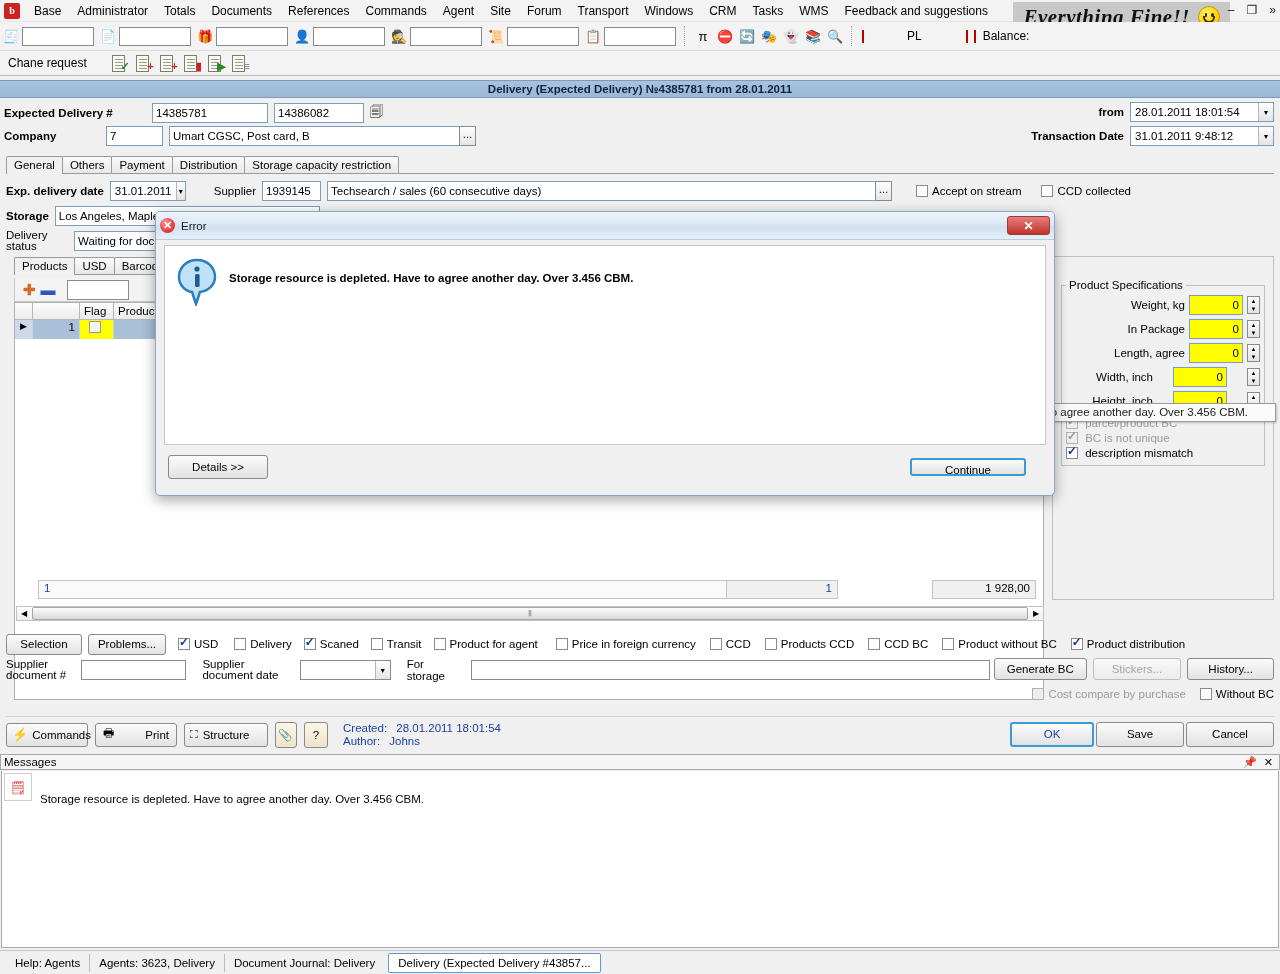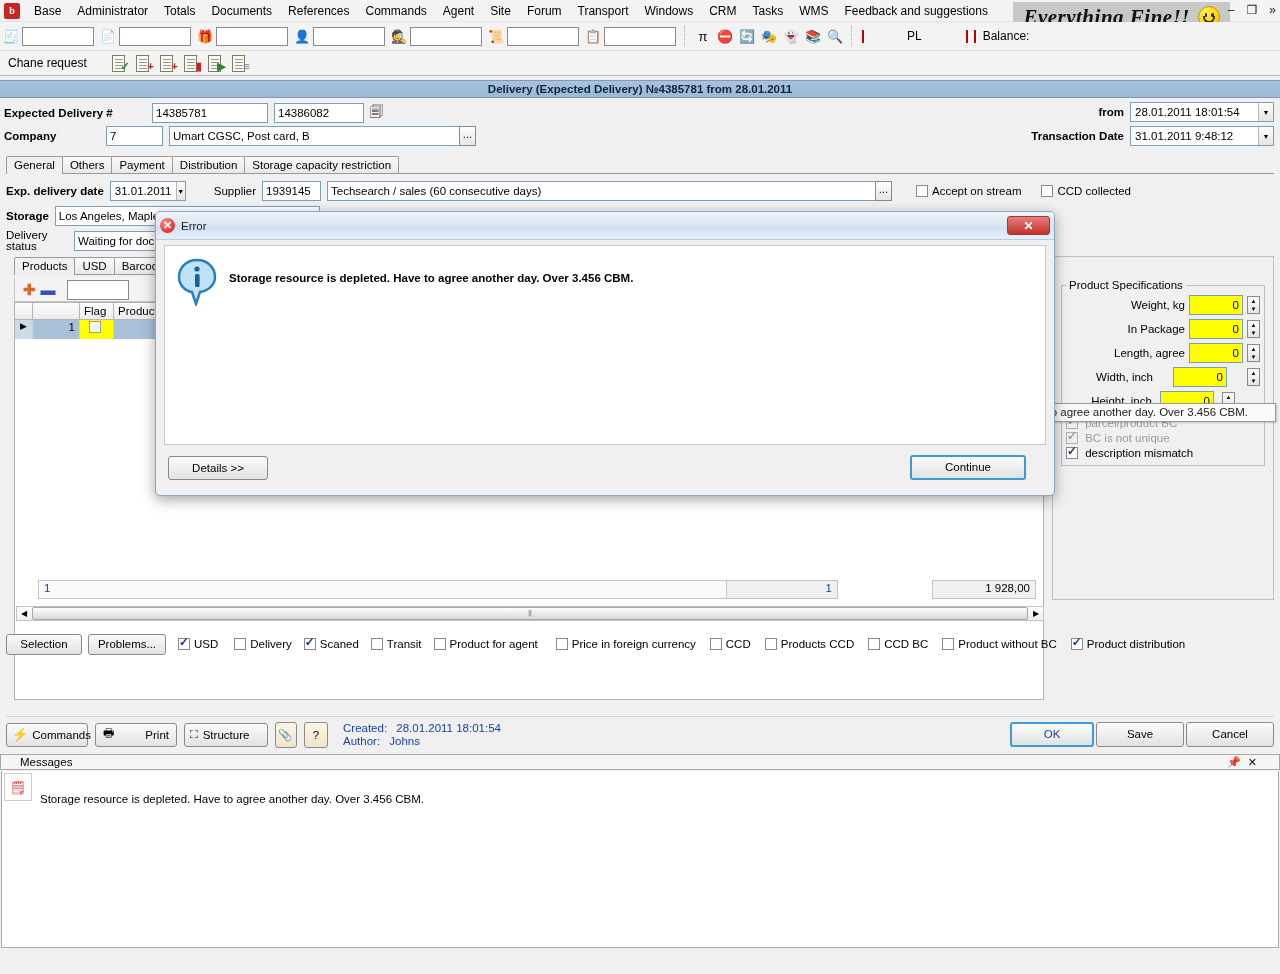--- a/index.html
+++ b/index.html
@@ -218,21 +218,21 @@
     position: absolute; left: 858px; top: 403px; width: 418px; height: 19px;
     background: #fafafa; border: 1px solid #9a9a9a;
     font-size: 11.5px; color: #222; padding: 2px 5px;
     box-shadow: 1px 1px 2px rgba(0,0,0,.2); white-space: nowrap;
   }
 
   
   .msg-panel { position: absolute; left: 0; top: 754px; width: 1280px; height: 196px; background: #f0f0f0; }
   .msg-head {
     height: 16px; border: 1px solid #a8a8a8; background: #f5f5f5;
-    display: flex; align-items: center; padding: 0 19px; font-size: 11.5px;
+    display: flex; align-items: center; padding: 0 3px; font-size: 11.5px;
   }
   .msg-body { position:absolute; left:1px; right:1px; top:17px; bottom:2px; background:#fff; border:1px solid #a8a8a8; border-top:none; }
 
   
   .statusbar {
     position: absolute; left: 0; bottom: 0; width: 1280px; height: 24px;
     background: #f0f0f0; border-top: 1px solid #c4c4c4;
     display: flex; align-items: center; padding-left: 6px; gap: 0;
   }
   .sb-item { font-size: 11.5px; padding: 3px 9px; border-right: 1px solid #bcbcbc; white-space: nowrap; }
@@ -493,21 +493,21 @@
             </span>
         </div>
         <div style="display:flex;align-items:center;justify-content:flex-end;gap:20px;margin-bottom:4px">
           <span>Width, inch</span>
           <span class="inp" style="width:54px;background:#ffff00;text-align:right;display:flex;align-items:center;justify-content:flex-end">0</span>
           <span style="display:flex;flex-direction:column;font-size:6px;line-height:8px;border:1px solid #8a8a8a;background:linear-gradient(#fcfcfc,#e4e4e4);width:13px;text-align:center">
               <span>▲</span>
               <span>▼</span>
             </span>
         </div>
-        <div style="display:flex;align-items:center;justify-content:center;gap:8px;margin-bottom:4px">
+        <div style="display:flex;align-items:center;justify-content:flex-end;gap:20px;margin-bottom:4px">
           <span>Height, inch</span>
           <span class="inp" style="width:54px;background:#ffff00;text-align:right;display:flex;align-items:center;justify-content:flex-end">0</span>
           <span style="display:flex;flex-direction:column;font-size:6px;line-height:8px;border:1px solid #8a8a8a;background:linear-gradient(#fcfcfc,#e4e4e4);width:13px;text-align:center">
               <span>▲</span>
               <span>▼</span>
             </span>
         </div>
         <div style="margin-top:6px">
           <span class="cb checked disabled"></span>
           <span class="dim">parcel/product BC</span>
@@ -566,22 +566,50 @@
           <span class="cb"></span>
           <span>Product without BC</span>
         </span>
       <span class="chk-row" style="margin-left:8px">
           <span class="cb checked"></span>
           <span>Product distribution</span>
         </span>
     </div>
 
     <div style="position:absolute;left:6px;top:560px;width:984px;height:50px;">
-    </div>
-
+      <div style="display:flex;align-items:center;gap:6px;">
+        <span style="width:70px;line-height:11px">Supplier document #</span>
+        <span class="inp flat" style="width:106px"></span>
+        <span style="width:92px;line-height:11px;margin-left:10px">Supplier document date</span>
+        <span class="combo" style="width:92px;border-color:#8a8a8a">
+          <span class="val"></span>
+          <span class="arw">▼</span>
+        </span>
+        <span style="margin-left:10px">For storage</span>
+        <span class="inp flat" style="width:524px"></span>
+      </div>
+    </div>
+
+    <div style="position:absolute;right:6px;top:560px;width:280px;">
+      <div style="display:flex;align-items:center;gap:6px;justify-content:flex-end">
+        <span class="btn" style="width:96px;height:22px;line-height:20px">Generate BC</span>
+        <span class="btn disabled" style="width:92px;height:22px;line-height:20px">Stickers...</span>
+        <span class="btn" style="width:90px;height:22px;line-height:20px">History...</span>
+      </div>
+      <div style="display:flex;align-items:center;gap:14px;margin-top:8px;justify-content:flex-end">
+        <span class="chk-row">
+            <span class="cb disabled"></span>
+            <span class="dim">Cost compare by purchase</span>
+          </span>
+        <span class="chk-row">
+            <span class="cb"></span>
+            <span>Without BC</span>
+          </span>
+      </div>
+    </div>
 
     <div style="position:absolute;left:6px;top:618px;right:6px;height:32px;border-top:1px solid #d4d4d4;display:flex;align-items:center;gap:7px;padding-top:4px;">
       <span class="btn" style="width:82px;height:24px;line-height:22px;display:flex;align-items:center;gap:4px;padding-left:5px">
         <span style="color:#e8c000;font-size:13px">⚡</span>
         <span>Commands</span>
       </span>
       <span class="btn" style="width:82px;height:24px;display:flex;align-items:center;justify-content:space-between;padding:0 7px">
         <span style="font-size:12px">🖶</span>
         <span>Print</span>
       </span>
@@ -618,32 +646,38 @@
         <svg width="40" height="48" viewBox="0 0 40 48">
           <path d="M20 2 C9 2 2 10 2 19 C2 27 8 33 15 34 L19 46 L23 34 C31 33 38 27 38 19 C38 10 31 2 20 2 Z" fill="#bfe2f7" stroke="#2a7fc0" stroke-width="2.5"></path>
           <circle cx="20" cy="11" r="2.6" fill="#1b5f94"></circle>
           <rect x="18" y="16" width="4.6" height="13" rx="1.6" fill="#1b5f94"></rect>
         </svg>
       </span>
       <span class="dlg-msg">Storage resource is depleted. Have to agree another day. Over 3.456 CBM.</span>
     </div>
     <div class="dlg-foot">
       <span class="btn" style="width:100px;height:24px;line-height:22px">Details &gt;&gt;</span>
-      <span class="btn default" style="margin-left:auto;width:116px;height:25px;line-height:21px">Continue</span>
+      <span class="btn default" style="margin-left:auto;width:116px;height:18px;line-height:21px">Continue</span>
     </div>
   </div>
 
   <div class="msg-panel">
     <div class="msg-head">
       <span>Messages</span>
       <span style="margin-left:auto;font-size:11px;padding:0 4px">📌</span>
       <span style="font-size:11px;padding:0 3px">✕</span>
     </div>
     <div class="msg-body">
       <div style="display:flex;align-items:flex-start;">
         <span style="width:28px;height:28px;border:1px solid #cdcdcd;display:flex;align-items:center;justify-content:center;font-size:13px;color:#cc2222;flex:none;margin:2px 0 0 2px">🗒</span>
         <span style="padding:22px 0 0 8px">Storage resource is depleted. Have to agree another day. Over 3.456 CBM.</span>
       </div>
     </div>
   </div>
 
+  <div class="statusbar">
+    <span class="sb-item">Help: Agents</span>
+    <span class="sb-item">Agents: 3623, Delivery</span>
+    <span class="sb-item" style="border-right:none">Document Journal: Delivery</span>
+    <span class="sb-item active">Delivery (Expected Delivery #43857...</span>
+  </div>
 
 </div>
 
 </body></html>

